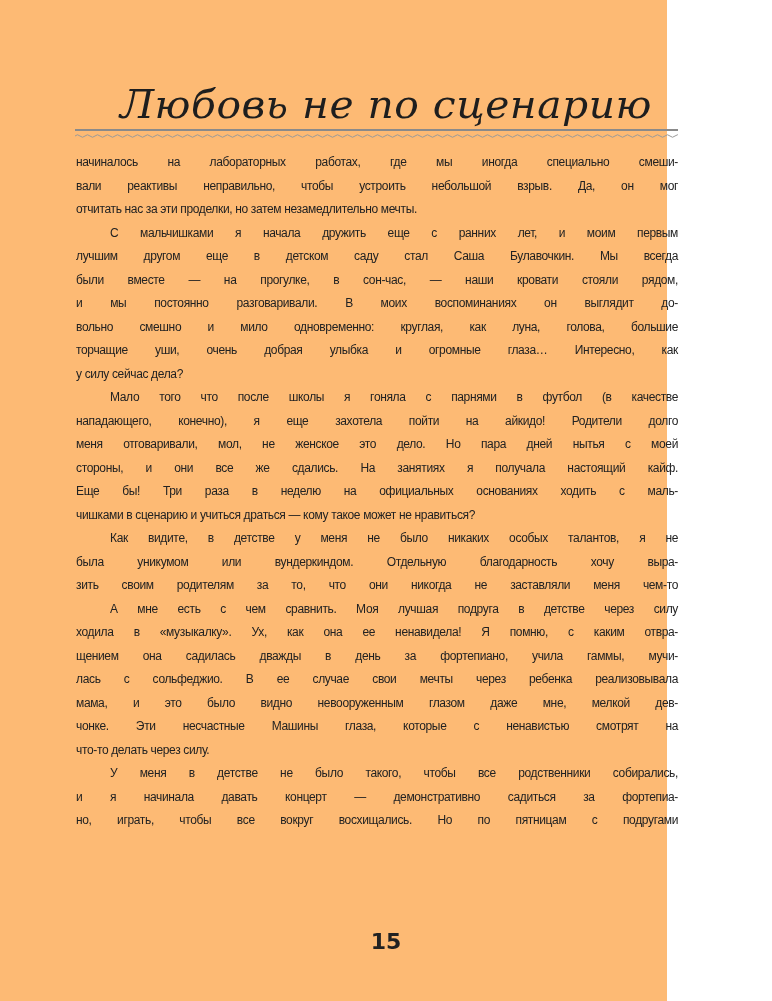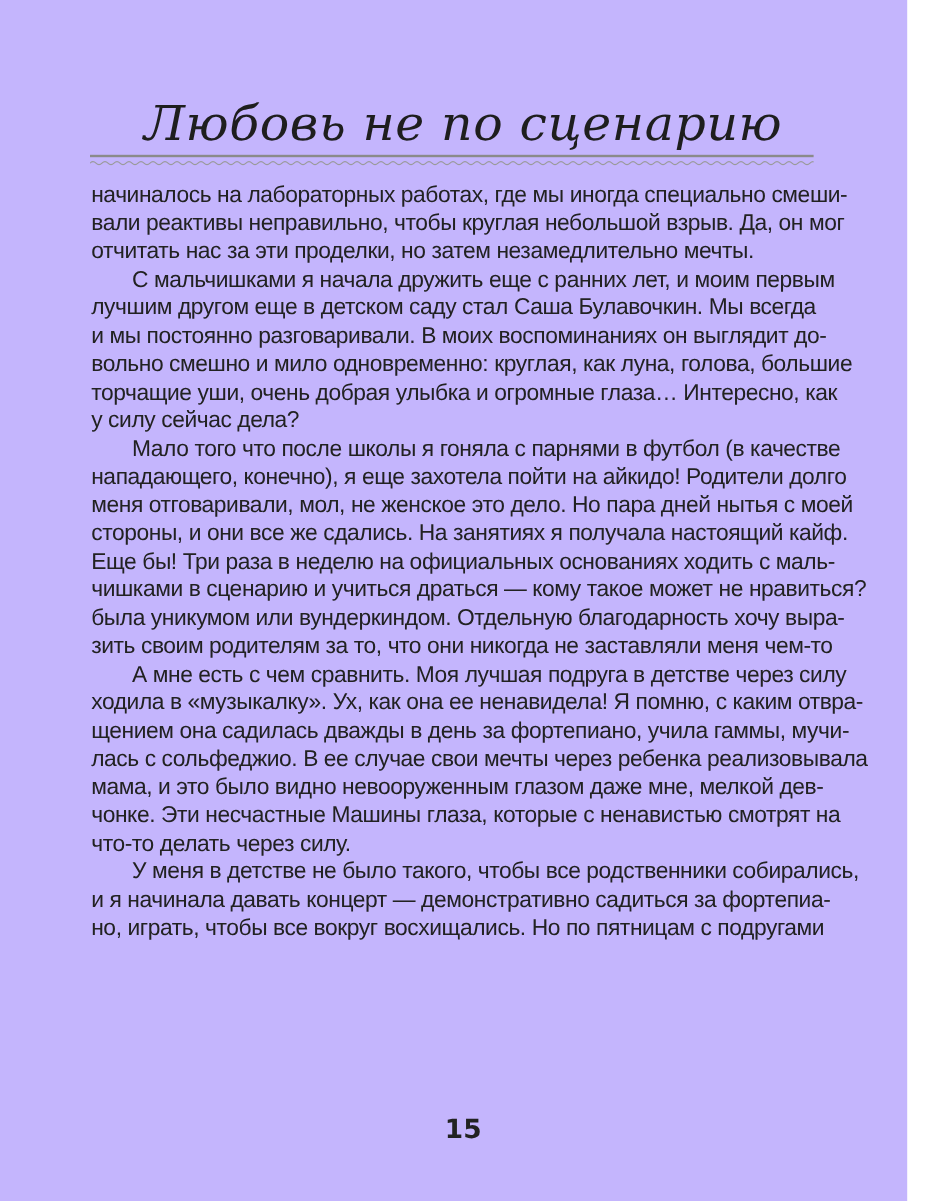--- a/index.html
+++ b/index.html
@@ -9,23 +9,23 @@
   }
   body {
     width: 772px;
     height: 1001px;
     position: relative;
     overflow: hidden;
   }
   .page {
     position: absolute;
     left: 0; top: 0;
-    width: 756px;
+    width: 667px;
     height: 1001px;
-    background: #c4b5fd;
+    background: #fdba74;
   }
   .running-title {
     position: absolute;
     left: 0;
     width: 772px;
     top: 76px;
     text-align: center;
     font-family: "DejaVu Serif", serif;
     font-style: italic;
     font-size: 40px;
@@ -49,21 +49,21 @@
     top: 133px;
     height: 6px;
   }
   .rule-wave svg { display: block; }
   .text-block {
     position: absolute;
     left: 76px;
     top: 151px;
     width: 602px;
     font-family: "Liberation Sans", sans-serif;
-    font-size: 19px;
+    font-size: 12px;
     color: #222222;
   }
   .line {
     height: 23.52px;
     line-height: 23.52px;
     white-space: nowrap;
     text-align: justify;
     text-align-last: justify;
     letter-spacing: -0.35px;
     word-spacing: 0px;
@@ -96,34 +96,36 @@
 
   <div class="rule-solid"></div>
   <div class="rule-wave">
     <svg width="603" height="6" viewBox="0 0 603 6" xmlns="http://www.w3.org/2000/svg">
       <path id="wave-path" d="M0 3 Q2.5 0.5 5 3 Q7.5 5.5 10 3 Q12.5 0.5 15 3 Q17.5 5.5 20 3 Q22.5 0.5 25 3 Q27.5 5.5 30 3 Q32.5 0.5 35 3 Q37.5 5.5 40 3 Q42.5 0.5 45 3 Q47.5 5.5 50 3 Q52.5 0.5 55 3 Q57.5 5.5 60 3 Q62.5 0.5 65 3 Q67.5 5.5 70 3 Q72.5 0.5 75 3 Q77.5 5.5 80 3 Q82.5 0.5 85 3 Q87.5 5.5 90 3 Q92.5 0.5 95 3 Q97.5 5.5 100 3 Q102.5 0.5 105 3 Q107.5 5.5 110 3 Q112.5 0.5 115 3 Q117.5 5.5 120 3 Q122.5 0.5 125 3 Q127.5 5.5 130 3 Q132.5 0.5 135 3 Q137.5 5.5 140 3 Q142.5 0.5 145 3 Q147.5 5.5 150 3 Q152.5 0.5 155 3 Q157.5 5.5 160 3 Q162.5 0.5 165 3 Q167.5 5.5 170 3 Q172.5 0.5 175 3 Q177.5 5.5 180 3 Q182.5 0.5 185 3 Q187.5 5.5 190 3 Q192.5 0.5 195 3 Q197.5 5.5 200 3 Q202.5 0.5 205 3 Q207.5 5.5 210 3 Q212.5 0.5 215 3 Q217.5 5.5 220 3 Q222.5 0.5 225 3 Q227.5 5.5 230 3 Q232.5 0.5 235 3 Q237.5 5.5 240 3 Q242.5 0.5 245 3 Q247.5 5.5 250 3 Q252.5 0.5 255 3 Q257.5 5.5 260 3 Q262.5 0.5 265 3 Q267.5 5.5 270 3 Q272.5 0.5 275 3 Q277.5 5.5 280 3 Q282.5 0.5 285 3 Q287.5 5.5 290 3 Q292.5 0.5 295 3 Q297.5 5.5 300 3 Q302.5 0.5 305 3 Q307.5 5.5 310 3 Q312.5 0.5 315 3 Q317.5 5.5 320 3 Q322.5 0.5 325 3 Q327.5 5.5 330 3 Q332.5 0.5 335 3 Q337.5 5.5 340 3 Q342.5 0.5 345 3 Q347.5 5.5 350 3 Q352.5 0.5 355 3 Q357.5 5.5 360 3 Q362.5 0.5 365 3 Q367.5 5.5 370 3 Q372.5 0.5 375 3 Q377.5 5.5 380 3 Q382.5 0.5 385 3 Q387.5 5.5 390 3 Q392.5 0.5 395 3 Q397.5 5.5 400 3 Q402.5 0.5 405 3 Q407.5 5.5 410 3 Q412.5 0.5 415 3 Q417.5 5.5 420 3 Q422.5 0.5 425 3 Q427.5 5.5 430 3 Q432.5 0.5 435 3 Q437.5 5.5 440 3 Q442.5 0.5 445 3 Q447.5 5.5 450 3 Q452.5 0.5 455 3 Q457.5 5.5 460 3 Q462.5 0.5 465 3 Q467.5 5.5 470 3 Q472.5 0.5 475 3 Q477.5 5.5 480 3 Q482.5 0.5 485 3 Q487.5 5.5 490 3 Q492.5 0.5 495 3 Q497.5 5.5 500 3 Q502.5 0.5 505 3 Q507.5 5.5 510 3 Q512.5 0.5 515 3 Q517.5 5.5 520 3 Q522.5 0.5 525 3 Q527.5 5.5 530 3 Q532.5 0.5 535 3 Q537.5 5.5 540 3 Q542.5 0.5 545 3 Q547.5 5.5 550 3 Q552.5 0.5 555 3 Q557.5 5.5 560 3 Q562.5 0.5 565 3 Q567.5 5.5 570 3 Q572.5 0.5 575 3 Q577.5 5.5 580 3 Q582.5 0.5 585 3 Q587.5 5.5 590 3 Q592.5 0.5 595 3 Q597.5 5.5 600 3 Q602.5 0.5 605 3 Q607.5 5.5 610 3" fill="none" stroke="#9a9a9a" stroke-width="1"></path>
     </svg>
   </div>
 
   <div class="text-block">
     <div class="line">начиналось на лабораторных работах, где мы иногда специально смеши-</div>
-    <div class="line">вали реактивы неправильно, чтобы круглая небольшой взрыв. Да, он мог</div>
+    <div class="line">вали реактивы неправильно, чтобы устроить небольшой взрыв. Да, он мог</div>
     <div class="line last">отчитать нас за эти проделки, но затем незамедлительно мечты.</div>
     <div class="line indent">С мальчишками я начала дружить еще с ранних лет, и моим первым</div>
     <div class="line">лучшим другом еще в детском саду стал Саша Булавочкин. Мы всегда</div>
+    <div class="line">были вместе — на прогулке, в сон-час, — наши кровати стояли рядом,</div>
     <div class="line">и мы постоянно разговаривали. В моих воспоминаниях он выглядит до-</div>
     <div class="line">вольно смешно и мило одновременно: круглая, как луна, голова, большие</div>
     <div class="line">торчащие уши, очень добрая улыбка и огромные глаза… Интересно, как</div>
     <div class="line last">у силу сейчас дела?</div>
     <div class="line indent">Мало того что после школы я гоняла с парнями в футбол (в качестве</div>
     <div class="line">нападающего, конечно), я еще захотела пойти на айкидо! Родители долго</div>
     <div class="line">меня отговаривали, мол, не женское это дело. Но пара дней нытья с моей</div>
     <div class="line">стороны, и они все же сдались. На занятиях я получала настоящий кайф.</div>
     <div class="line">Еще бы! Три раза в неделю на официальных основаниях ходить с маль-</div>
     <div class="line last">чишками в сценарию и учиться драться — кому такое может не нравиться?</div>
+    <div class="line indent">Как видите, в детстве у меня не было никаких особых талантов, я не</div>
     <div class="line">была уникумом или вундеркиндом. Отдельную благодарность хочу выра-</div>
     <div class="line">зить своим родителям за то, что они никогда не заставляли меня чем-то</div>
     <div class="line indent">А мне есть с чем сравнить. Моя лучшая подруга в детстве через силу</div>
     <div class="line">ходила в «музыкалку». Ух, как она ее ненавидела! Я помню, с каким отвра-</div>
     <div class="line">щением она садилась дважды в день за фортепиано, учила гаммы, мучи-</div>
     <div class="line">лась с сольфеджио. В ее случае свои мечты через ребенка реализовывала</div>
     <div class="line">мама, и это было видно невооруженным глазом даже мне, мелкой дев-</div>
     <div class="line">чонке. Эти несчастные Машины глаза, которые с ненавистью смотрят на</div>
     <div class="line last">что-то делать через силу.</div>
     <div class="line indent">У меня в детстве не было такого, чтобы все родственники собирались,</div>

